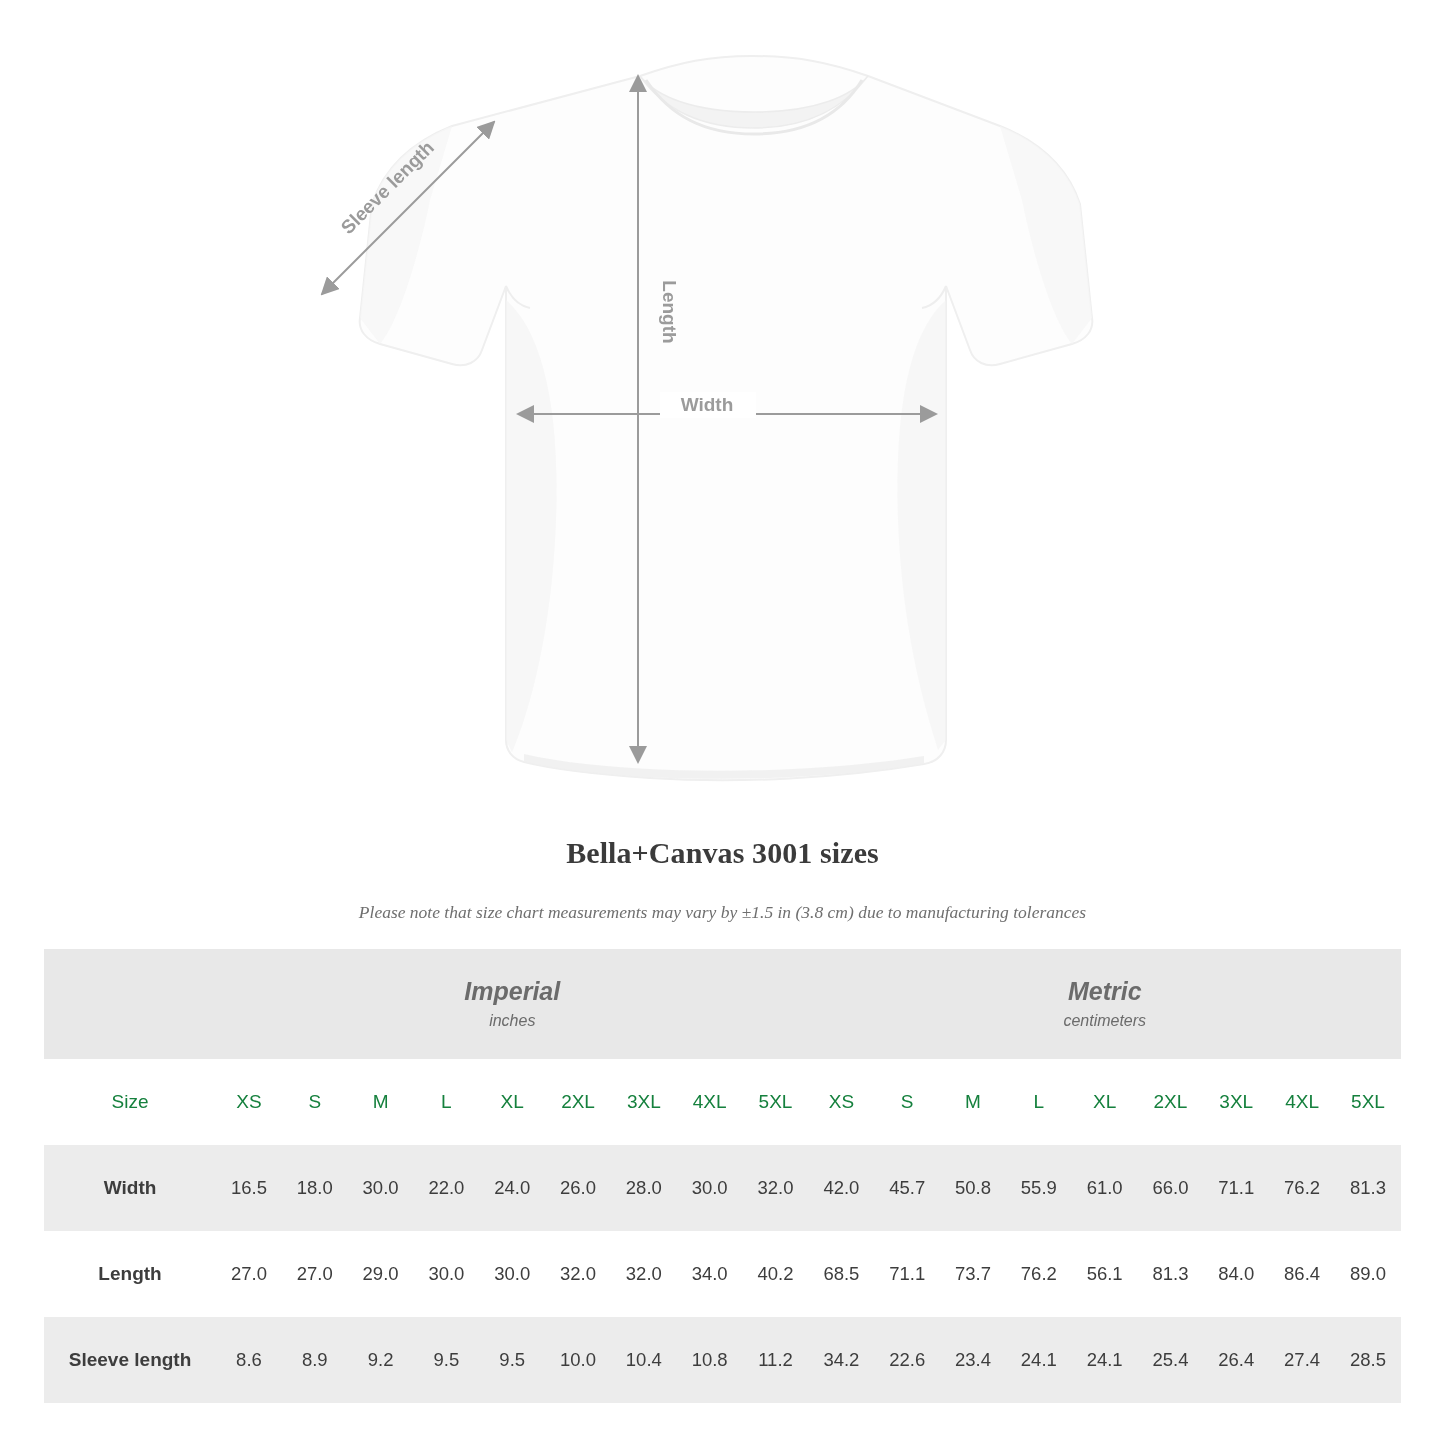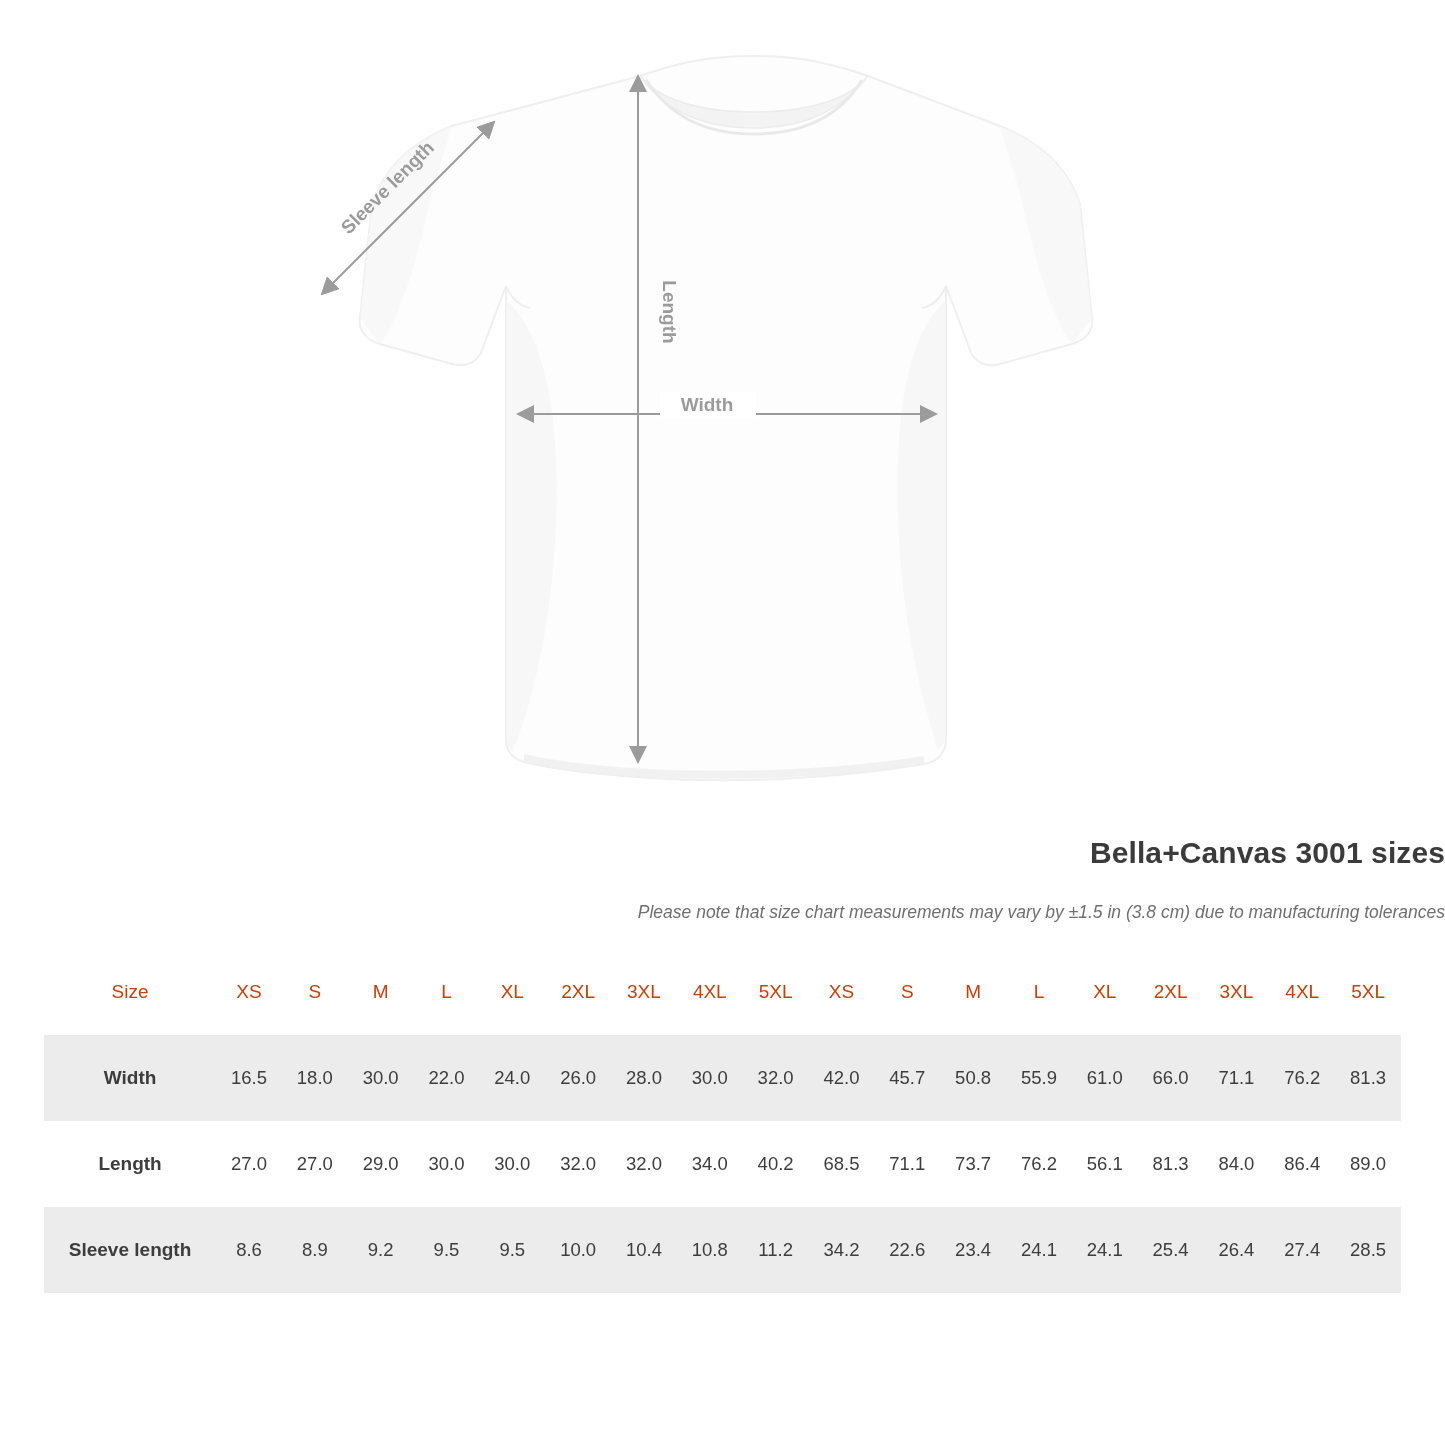--- a/index.html
+++ b/index.html
@@ -34,22 +34,23 @@
 
   .dim-label {
     fill: #9b9b9b;
     font-family: "Liberation Sans", sans-serif;
     font-size: 19px;
     font-weight: bold;
   }
 
   
   .title-block {
-    text-align: right;
+    text-align: center;
     margin-top: 6px;
+    font-family: Liberation Serif, serif;
   }
   .chart-title {
     font-size: 30px;
     font-weight: bold;
     color: #3b3b3b;
     letter-spacing: 0.1px;
   }
   .chart-note {
     margin-top: 32px;
     font-size: 17.5px;
@@ -93,21 +94,21 @@
     color: #6b6b6b;
     margin-top: 7px;
   }
 
   
   .size-row td {
     background: #ffffff;
     height: 84px;
     font-size: 19px;
     font-weight: bold;
-    color: #c2410c;
+    color: #15803d;
   }
   .size-row td.rowhead {
     background: #ffffff;
   }
 
   
   .data-row td {
     height: 84px;
     font-size: 18.5px;
     color: #3d3d3d;
@@ -215,20 +216,31 @@
           <col class="data-col">
           <col class="data-col">
           <col class="data-col">
         <col class="data-col">
           <col class="data-col">
           <col class="data-col">
           <col class="data-col">
       </colgroup>
       <tbody>
 
+        <tr class="unit-row">
+          <td></td>
+          <td colspan="9">
+            <div class="unit-name">Imperial</div>
+            <div class="unit-sub">inches</div>
+          </td>
+          <td colspan="9">
+            <div class="unit-name">Metric</div>
+            <div class="unit-sub">centimeters</div>
+          </td>
+        </tr>
 
         <tr class="size-row">
           <td class="rowhead">Size</td>
           <td>XS</td>
           <td>S</td>
           <td>M</td>
           <td>L</td>
           <td>XL</td>
           <td>2XL</td>
           <td>3XL</td>

